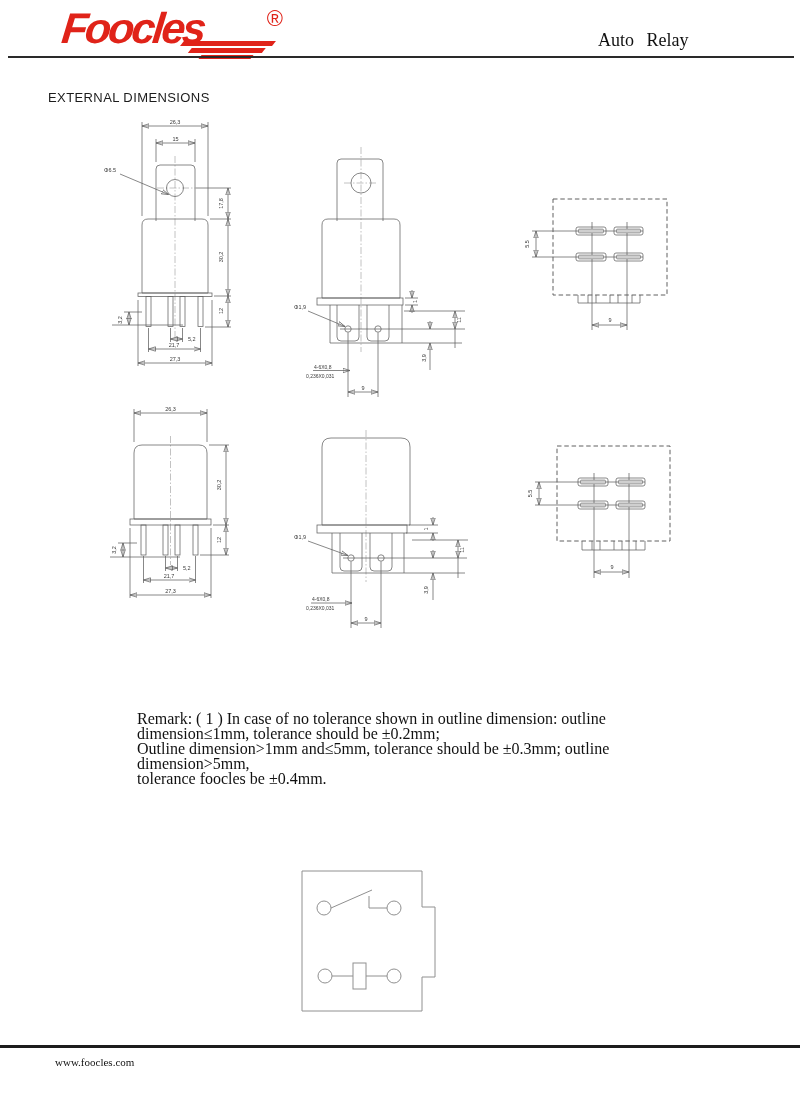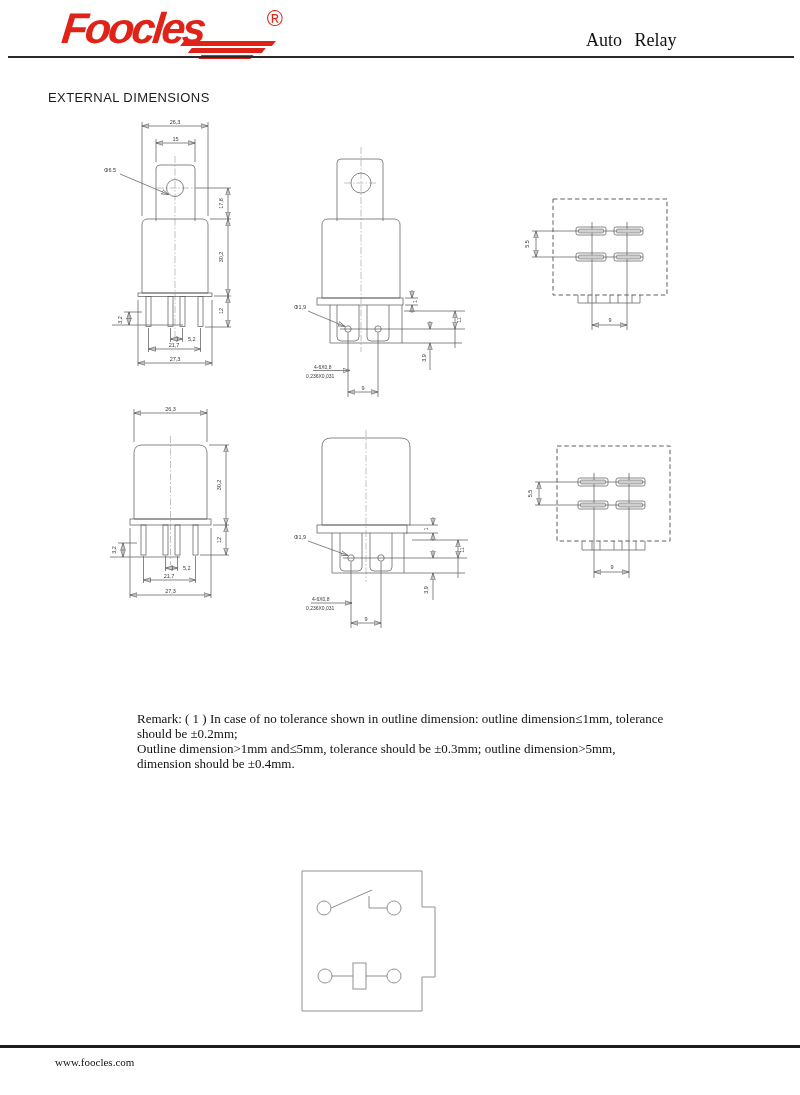--- a/index.html
+++ b/index.html
@@ -9,39 +9,39 @@
   .logo{position:absolute;left:62px;top:6px;width:215px;height:54px;}
   .logo-text{display:inline-block;font-family:"Liberation Sans",sans-serif;font-weight:bold;
              font-style:italic;font-size:43px;line-height:1.05;color:#e02319;
              letter-spacing:-3px;transform:skewX(-6deg);}
   .logo-stripe{position:absolute;background:#e02319;transform:skewX(-38deg);}
   .ls1{left:120px;top:35px;width:92px;height:5px;}
   .ls2{left:128px;top:42px;width:74px;height:4.5px;}
   .ls3{left:138px;top:49px;width:52px;height:4px;}
   .logo-r{position:absolute;right:-6px;top:0px;font-style:normal;font-weight:normal;
           font-size:22px;color:#e02319;}
-  .header-right{position:absolute;left:586px;top:30px;font-family:"Liberation Serif",serif;
+  .header-right{position:absolute;left:598px;top:30px;font-family:"Liberation Serif",serif;
                 font-size:18px;word-spacing:8px;color:#111;}
   .header-rule{position:absolute;left:8px;top:56px;width:786px;height:2px;background:#2a2a2a;}
   .section-title{position:absolute;left:48px;top:90px;margin:0;font-size:13px;font-weight:400;
                  letter-spacing:0.4px;color:#1c1c1c;}
   
   .art{position:absolute;left:0;top:0;width:800px;height:1095px;}
   .art line,.art path,.art rect,.art circle{stroke:#606060;stroke-width:0.75;fill:none;}
   .art .cl{stroke:#8f8f8f;stroke-width:0.55;stroke-dasharray:7 2 1.5 2;}
   .art .dash{stroke-dasharray:4.5 2.8;stroke-width:1;}
   .art .dim{marker-start:url(#ar);marker-end:url(#ar);}
   .art .dimE{marker-end:url(#ar);}
   .art .inner{fill:#cfcfcf;stroke:#606060;stroke-width:0.55;}
   .art text{fill:#3a3a3a;stroke:none;font-family:"Liberation Sans",sans-serif;font-size:5.5px;}
   .art text.spec{font-size:5px;}
   .art .schem{stroke:#909090;stroke-width:1;}
   
   .remark{position:absolute;left:137px;top:711px;width:545px;font-family:"Liberation Serif",serif;
-          font-size:13px;line-height:15px;color:#111;}
+          font-size:16px;line-height:15px;color:#111;}
   
   .footer-rule{position:absolute;left:0;top:1045px;width:800px;height:2.5px;background:#1d1d1d;}
   .footer-url{position:absolute;left:55px;top:1056px;font-family:"Liberation Serif",serif;
               font-size:11px;color:#111;}
 </style>
 </head>
 <body>
 
 <div class="page">
 
@@ -318,19 +318,19 @@
       <circle class="schem" cx="394" cy="976" r="7"></circle>
       <rect class="schem" x="353" y="963" width="13" height="26"></rect>
       <line class="schem" x1="332" y1="976" x2="353" y2="976"></line>
       <line class="schem" x1="366" y1="976" x2="387" y2="976"></line>
     </g>
   </svg>
 
   <div class="remark">
     <div>Remark: ( 1 ) In case of no tolerance shown in outline dimension: outline dimension≤1mm, tolerance should be ±0.2mm;</div>
     <div>Outline dimension&gt;1mm and≤5mm, tolerance should be ±0.3mm; outline dimension&gt;5mm,</div>
-    <div>dimension should be ±0.4mm.</div>
+    <div>tolerance foocles be ±0.4mm.</div>
   </div>
 
   <div class="footer-rule"></div>
   <div class="footer-url">www.foocles.com</div>
 
 </div>
 
 </body></html>

